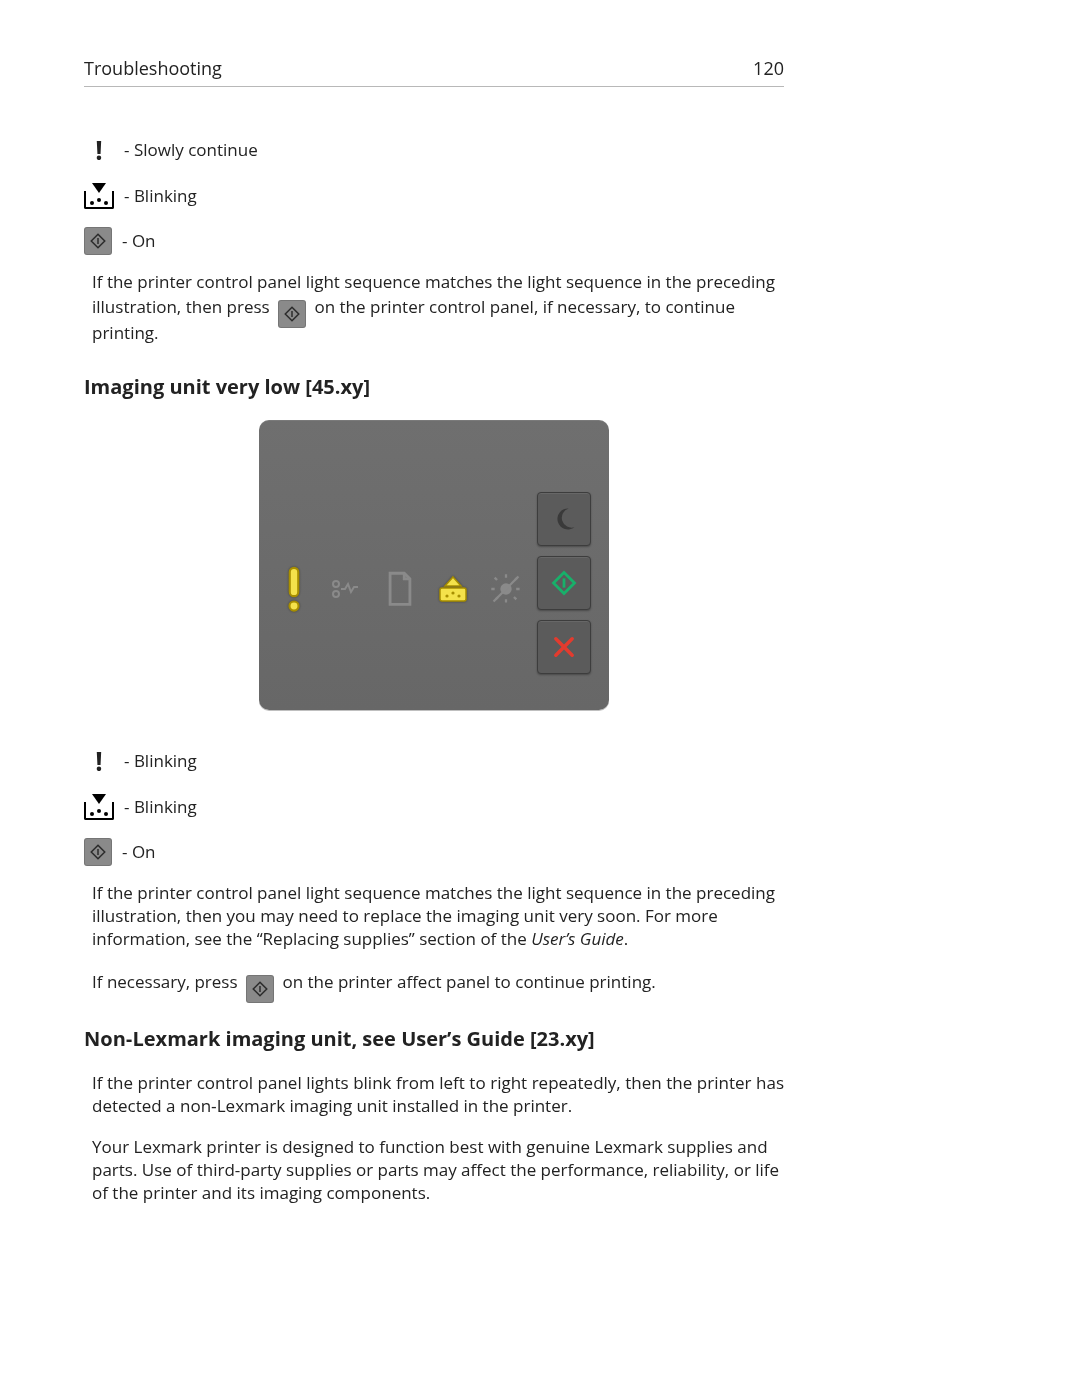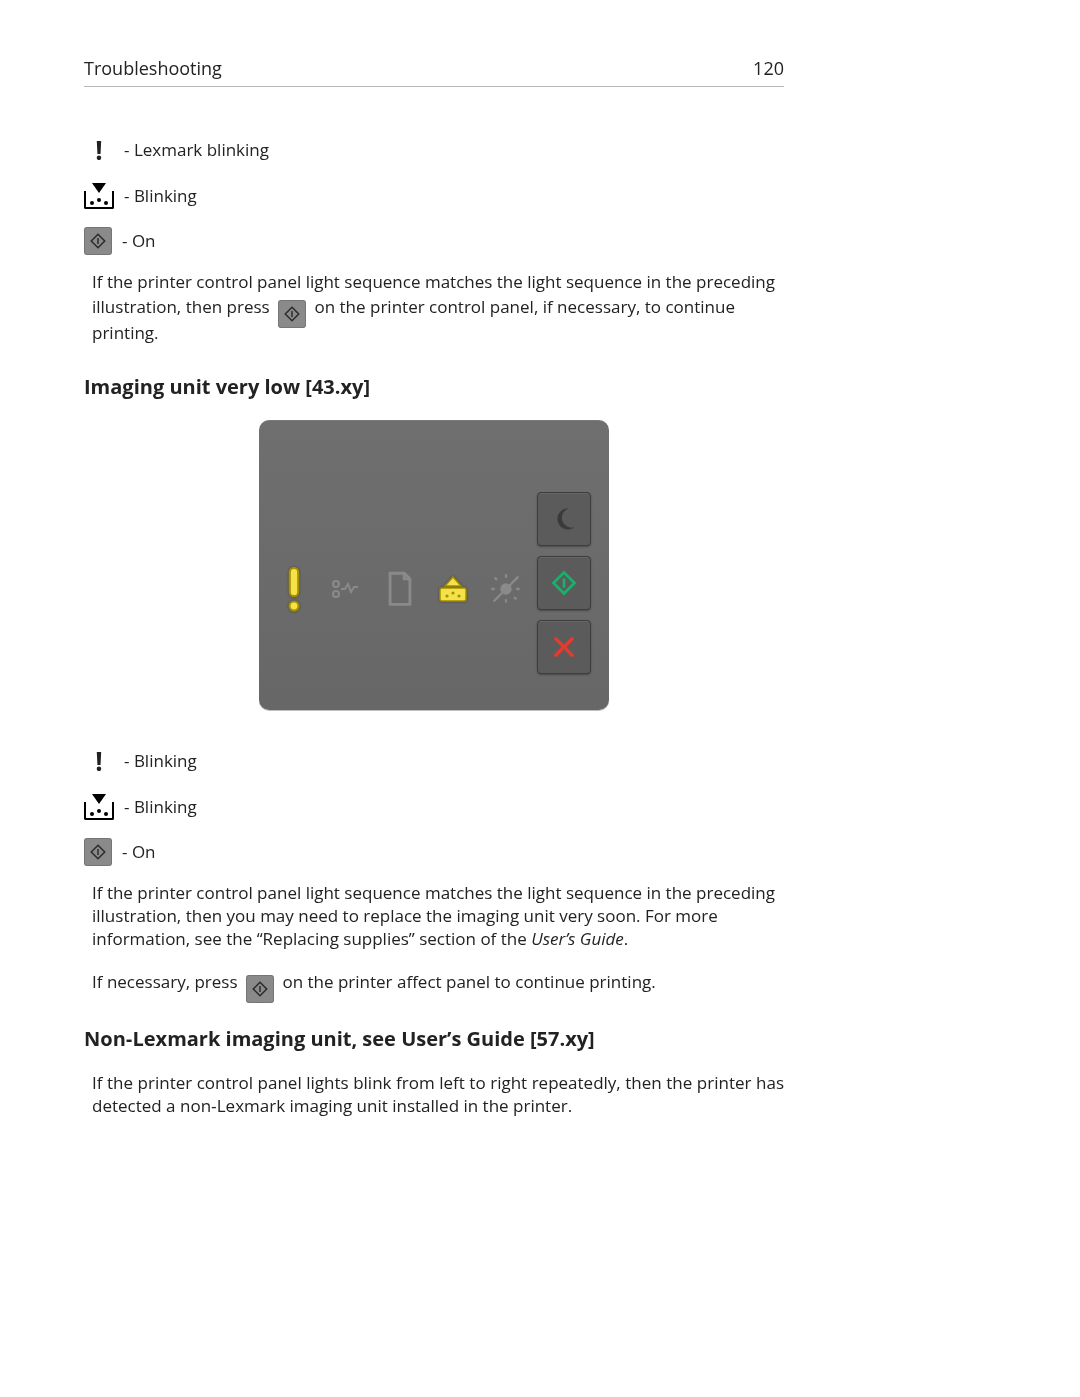--- a/index.html
+++ b/index.html
@@ -132,21 +132,21 @@
 <div class="page">
 
   <div class="header-row">
     <span class="header-title">Troubleshooting</span>
     <span class="header-page">120</span>
   </div>
 
   <div class="legend">
     <div class="legend-item">
       <span class="icon-box icon-exclaim"></span>
-      <span class="lab">- <span>Lexmark blinking</span></span>
+      <span class="lab">- <span>Slowly continue</span></span>
     </div>
     <div class="legend-item">
       <span class="icon-box">
         <span class="icon-toner">
             <span class="tri"></span>
             <span class="tray"></span>
             <span class="d d1"></span>
             <span class="d d2"></span>
             <span class="d d3"></span>
           </span>
@@ -172,21 +172,21 @@
       <svg viewBox="0 0 24 24">
           <g fill="none" stroke="#2b2b2b" stroke-width="2">
             <path d="M12 3 L21 12 L12 21 L3 12 Z"></path>
             <path d="M12 8 v8"></path>
           </g>
         </svg>
     </span>
     <span> on the printer control panel, if necessary, to continue printing.</span>
   </p>
 
-  <h2 class="section">Imaging unit very low [43.xy]</h2>
+  <h2 class="section">Imaging unit very low [45.xy]</h2>
 
   <div class="panel-wrap">
     <div class="panel">
       <div class="row-icons">
         <span class="pi pi-exclaim">
           <svg viewBox="0 0 24 34">
             <rect x="9" y="2" width="6" height="20" rx="3" fill="#f4e24b" stroke="#a88f00" stroke-width="1.5"></rect>
             <circle cx="12" cy="29" r="3.2" fill="#f4e24b" stroke="#a88f00" stroke-width="1.5"></circle>
           </svg>
         </span>
@@ -287,17 +287,18 @@
       <svg viewBox="0 0 24 24">
           <g fill="none" stroke="#2b2b2b" stroke-width="2">
             <path d="M12 3 L21 12 L12 21 L3 12 Z"></path>
             <path d="M12 8 v8"></path>
           </g>
         </svg>
     </span>
     <span> on the printer affect panel to continue printing.</span>
   </p>
 
-  <h2 class="section">Non‑Lexmark imaging unit, see User’s Guide [57.xy]</h2>
+  <h2 class="section">Non‑Lexmark imaging unit, see User’s Guide [23.xy]</h2>
 
   <p class="body justify">If the printer control panel lights blink from left to right repeatedly, then the printer has detected a non‑Lexmark imaging unit installed in the printer.</p>
+  <p class="body">Your Lexmark printer is designed to function best with genuine Lexmark supplies and parts. Use of third-party supplies or parts may affect the performance, reliability, or life of the printer and its imaging components.</p>
 
 </div>
 
 </body></html>

